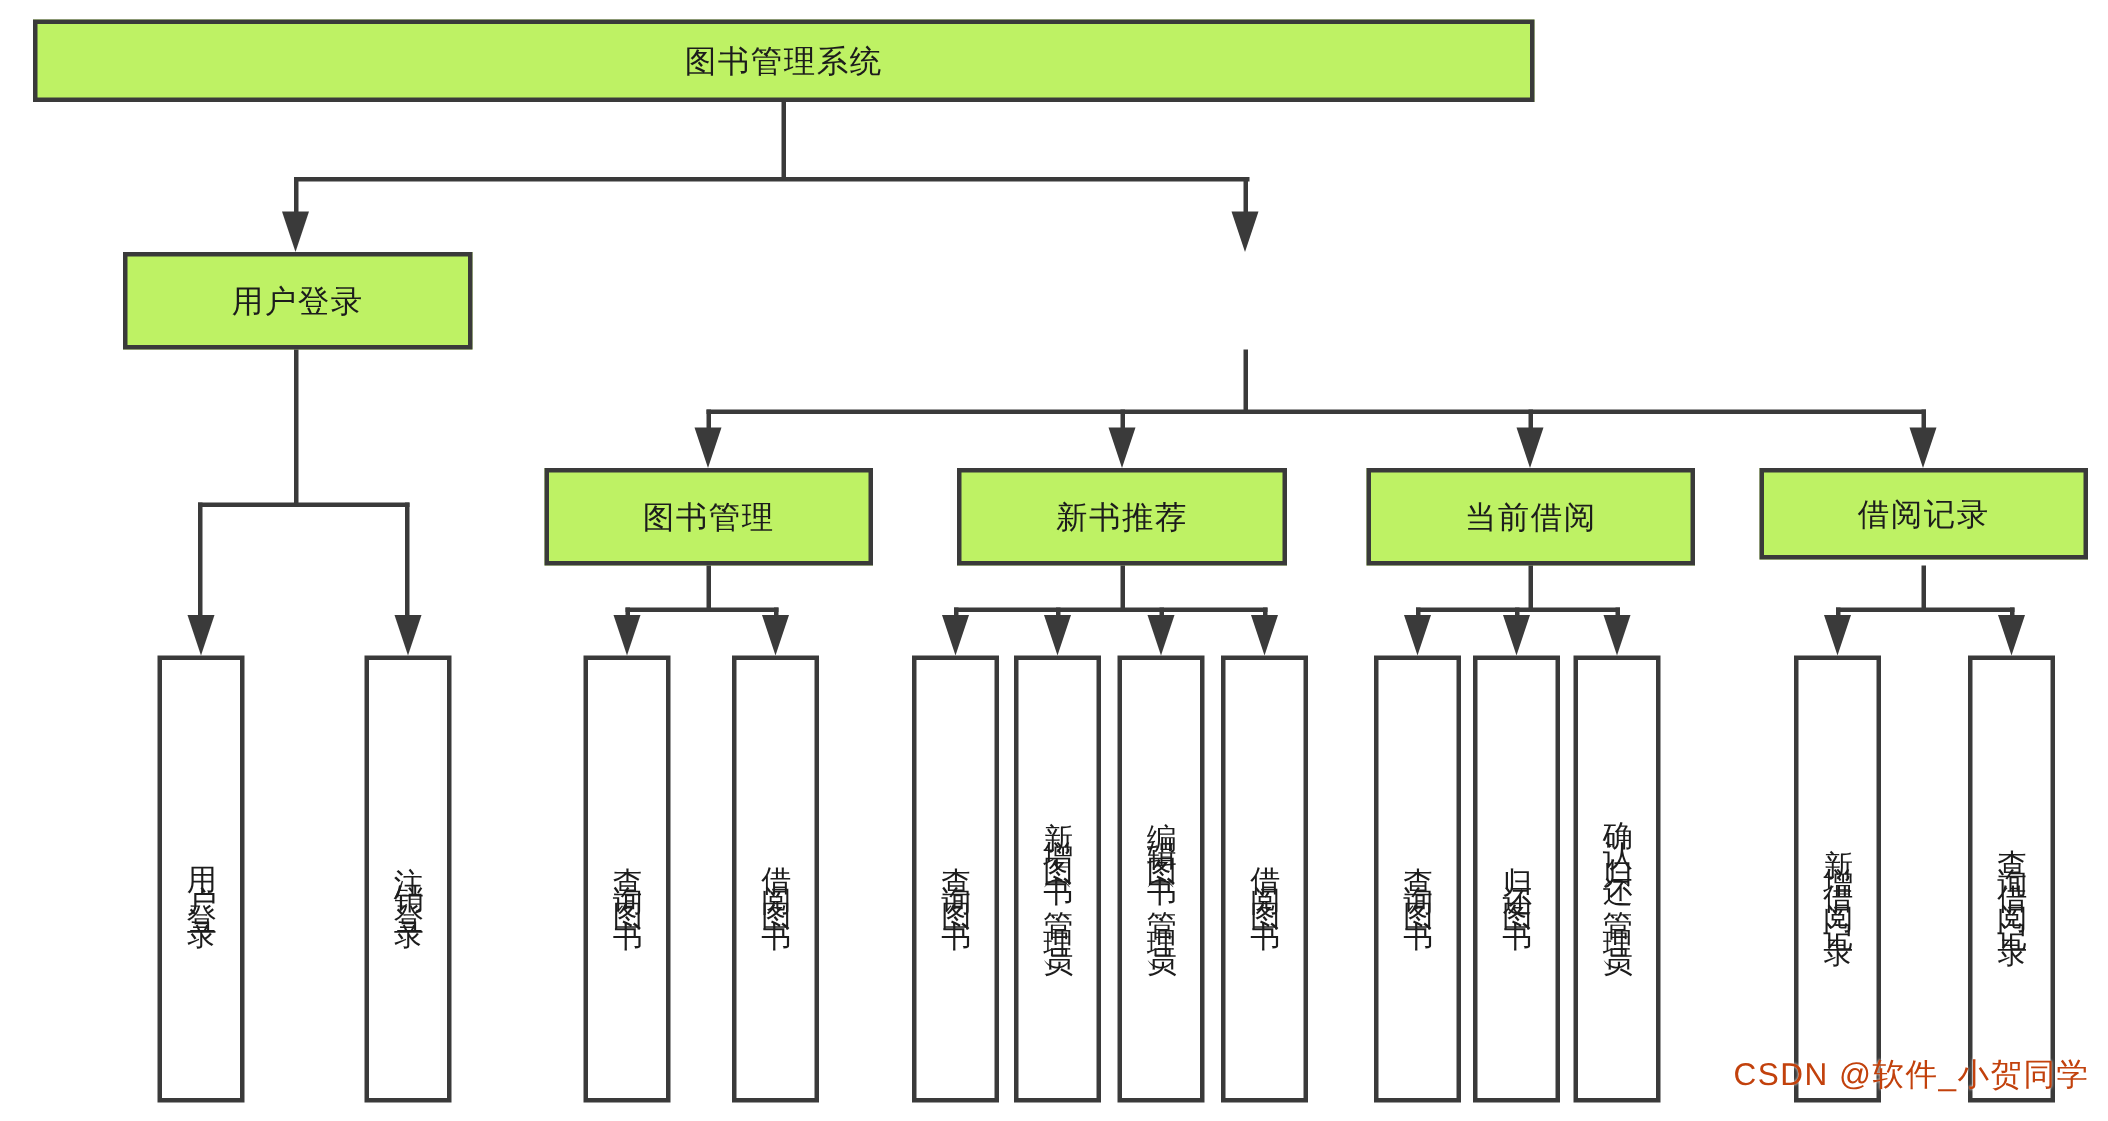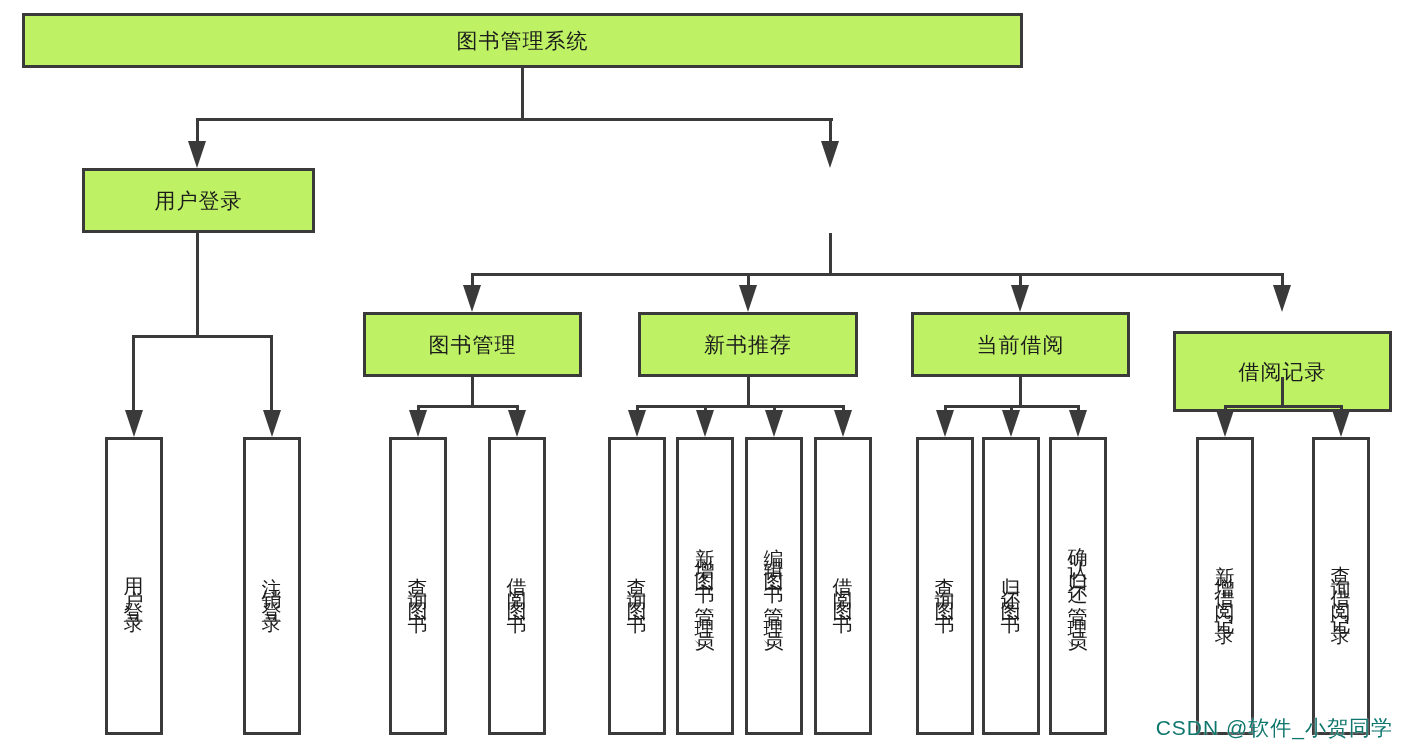--- a/index.html
+++ b/index.html
@@ -22,21 +22,21 @@
     font-size:20px;letter-spacing:12px;line-height:1;white-space:nowrap;
   }
   .vline{position:absolute;width:3px;background:#3a3a3a;}
   .hline{position:absolute;height:3px;background:#3a3a3a;}
   .arrow{
     position:absolute;width:0;height:0;
     border-left:9px solid transparent;border-right:9px solid transparent;
     border-top:27px solid #3a3a3a;
   }
   .watermark{
-    position:absolute;right:12px;bottom:5px;font-size:21px;color:#0f766e;
+    position:absolute;right:12px;bottom:17px;font-size:21px;color:#c2410c;
     text-shadow:0 0 2px #ffffff;letter-spacing:1px;pointer-events:none;
   }
 </style>
 </head>
 <body>
 
 <div class="page">
 
   <div class="node" style="left:22px;top:13px;width:1001px;height:55px;">
     <span>图书管理系统</span>
@@ -48,21 +48,21 @@
 
   <div class="node" style="left:363px;top:312px;width:219px;height:65px;">
     <span>图书管理</span>
   </div>
   <div class="node" style="left:638px;top:312px;width:220px;height:65px;">
     <span>新书推荐</span>
   </div>
   <div class="node" style="left:911px;top:312px;width:219px;height:65px;align-items:center;">
     <span>当前借阅</span>
   </div>
-  <div class="node" style="left:1173px;top:312px;width:219px;height:81px;margin-top:19px;">
+  <div class="node" style="left:1173px;top:312px;width:219px;height:61px;">
     <span>借阅记录</span>
   </div>
 
   <div class="vnode" style="left:105px;top:437px;width:58px;height:298px;">
     <span class="vtext">用户登录</span>
   </div>
   <div class="vnode" style="left:243px;top:437px;width:58px;height:298px;">
     <span class="vtext">注销登录</span>
   </div>
   <div class="vnode" style="left:389px;top:437px;width:58px;height:298px;">

